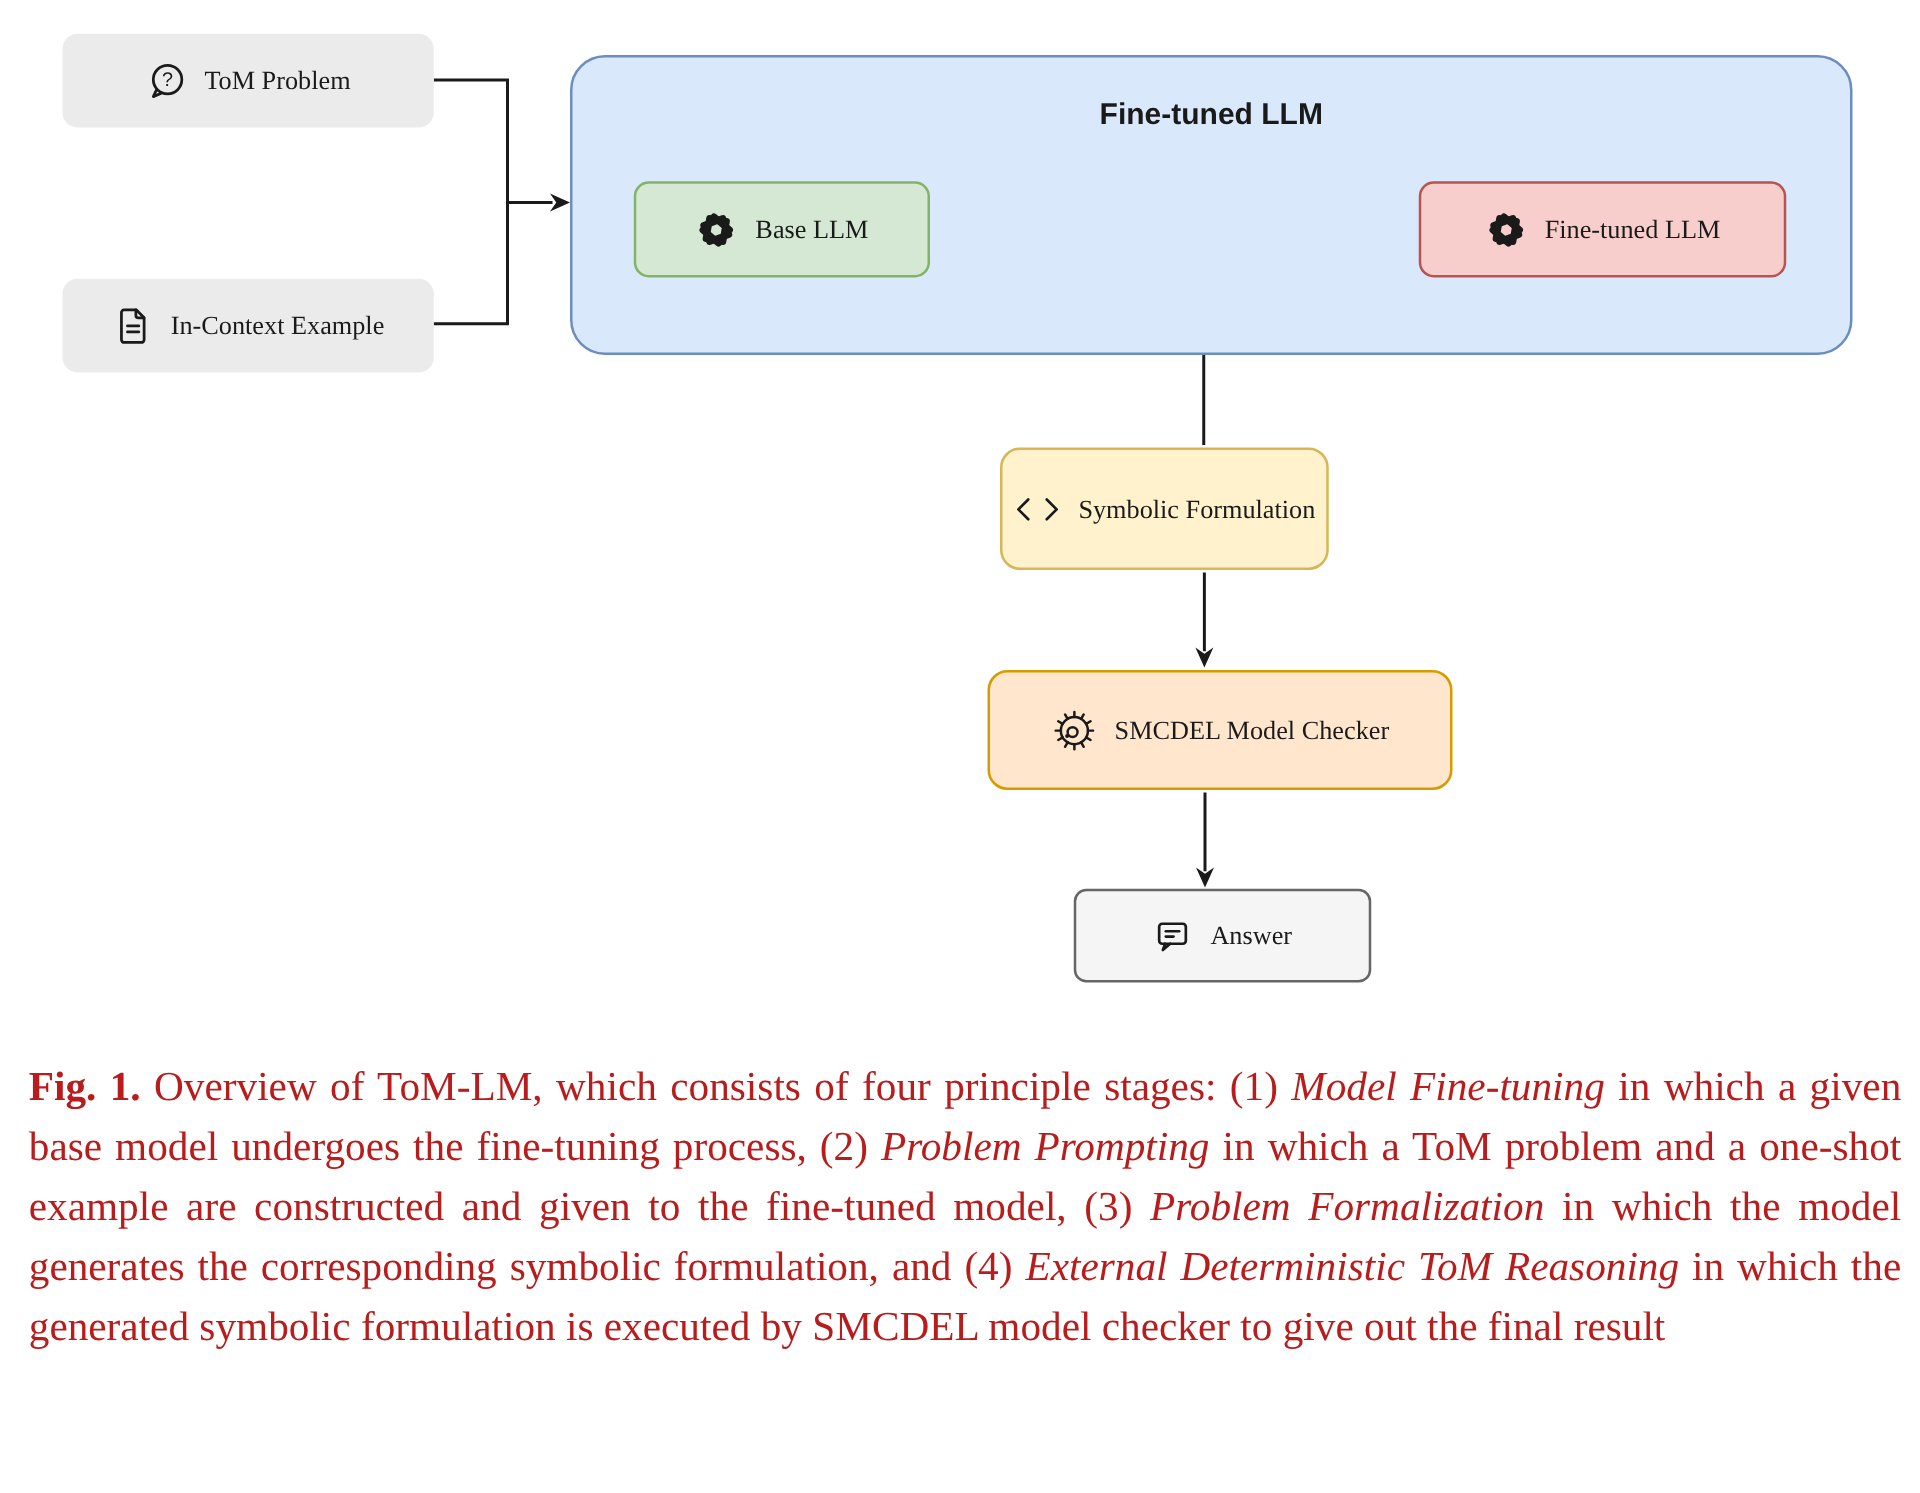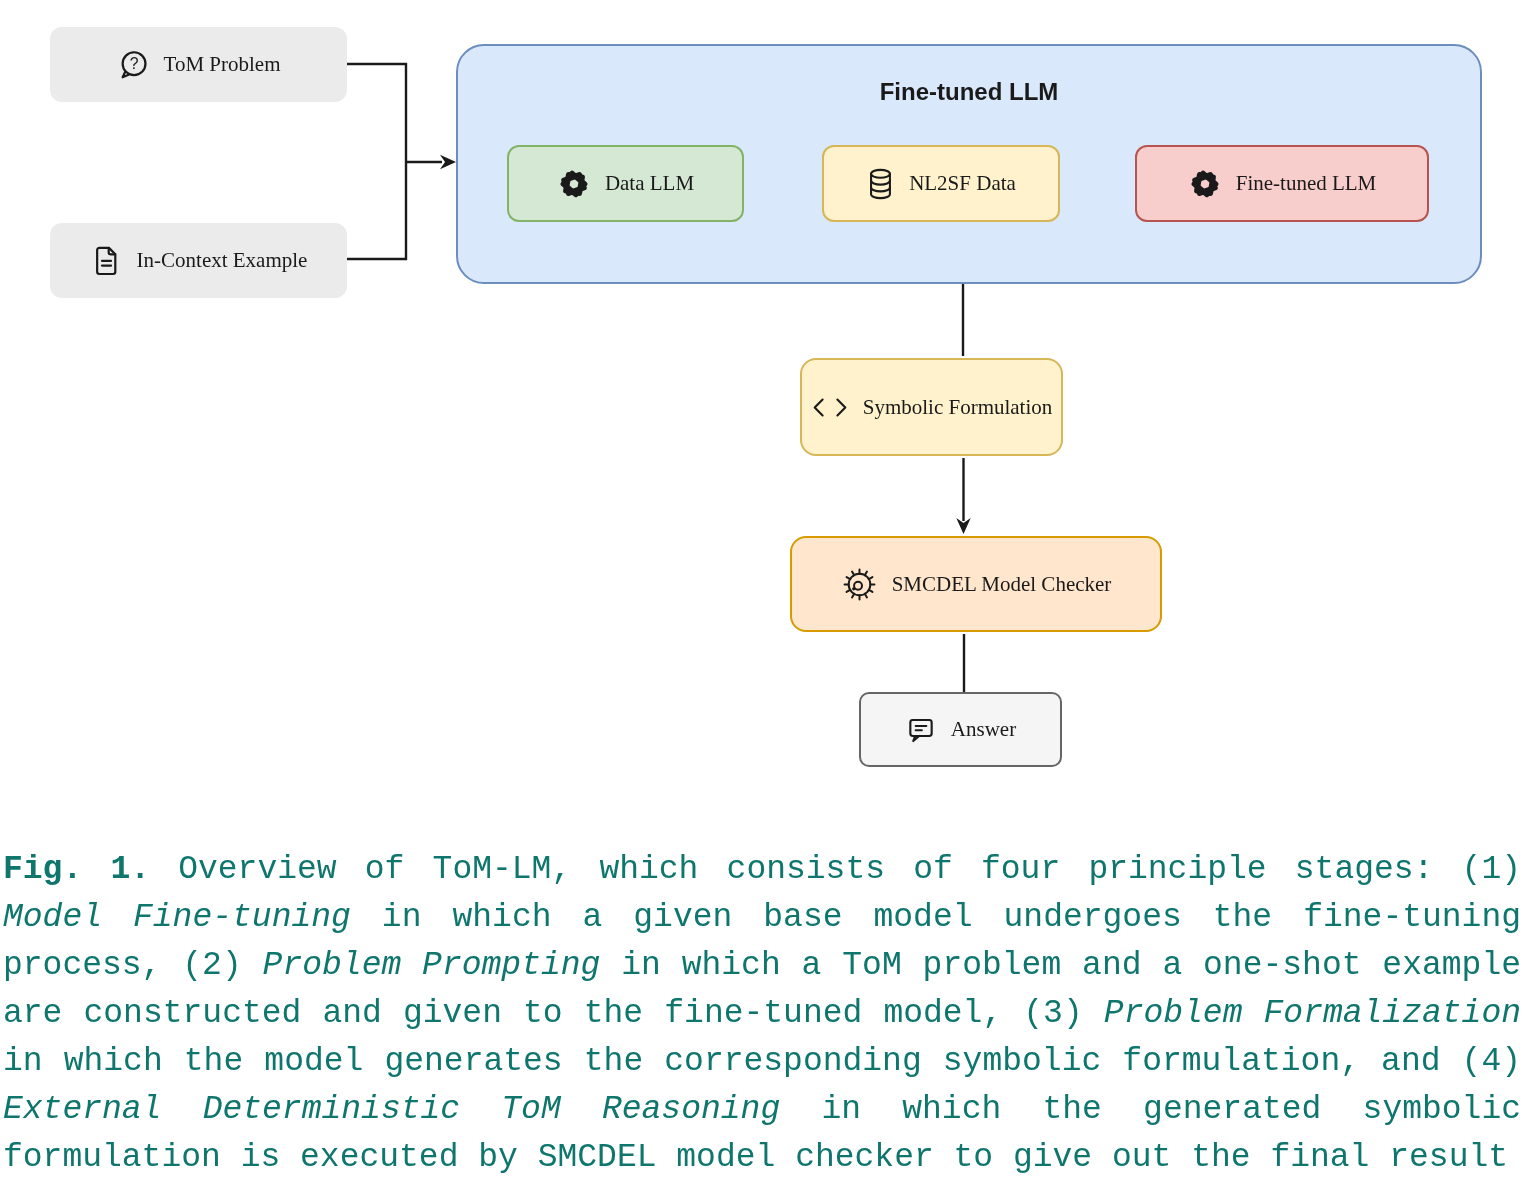--- a/index.html
+++ b/index.html
@@ -20,32 +20,32 @@
   .container-blue{position:absolute;left:456px;top:44px;width:1026px;height:240px;box-sizing:border-box;
                   background:var(--container-fill,#dae8fc);border:2px solid var(--container-stroke,#6c8ebf);border-radius:28px;}
   .container-title{position:absolute;left:0;top:32px;width:100%;text-align:center;font-size:24px;font-weight:bold;}
 
   .node-base     {left:49px;top:99px;width:237px;height:77px;background:var(--green-fill,#d5e8d4);border:2px solid var(--green-stroke,#82b366);border-radius:12px;}
   .node-nl2sf    {left:364px;top:99px;width:238px;height:77px;background:var(--yellow-fill,#fff2cc);border:2px solid var(--yellow-stroke,#d6b656);border-radius:12px;}
   .node-ftllm    {left:677px;top:99px;width:294px;height:77px;background:var(--red-fill,#f8cecc);border:2px solid var(--red-stroke,#b85450);border-radius:12px;}
 
   .node-symbolic {left:800px;top:358px;width:263px;height:98px;background:var(--yellow-fill,#fff2cc);border:2px solid var(--yellow-stroke,#d6b656);border-radius:16px;}
   .node-smcdel   {left:778px;top:536px;width:372px;height:96px;background:var(--orange-fill,#ffe6cc);border:2px solid var(--orange-stroke,#d79b00);border-radius:16px;margin-left:12px;}
-  .node-answer   {left:859px;top:692px;width:203px;height:75px;background:var(--answer-fill,#f5f5f5);border:2px solid var(--answer-stroke,#666666);border-radius:10px;text-align:right;}
+  .node-answer   {left:859px;top:711px;width:238px;height:75px;background:var(--answer-fill,#f5f5f5);border:2px solid var(--answer-stroke,#666666);border-radius:10px;text-align:right;}
 
   
   .icon{flex:0 0 auto;display:block;}
   .ic-stroke{stroke:var(--line-color,#1a1a1a);fill:none;stroke-linecap:round;stroke-linejoin:round;}
   .ic-fill{fill:var(--line-color,#1a1a1a);stroke:none;}
   .qmark{font-family:"Liberation Sans",sans-serif;font-size:11.5px;fill:var(--line-color,#1a1a1a);}
 
   
-  .caption{box-sizing:border-box;width:1536px;padding:34px 15px 0 3px;
-           font-family:Liberation Mono, monospace;font-size:33px;line-height:48px;
-           text-align:justify;text-align-last:left;color:#0f766e;}
+  .caption{box-sizing:border-box;width:1536px;padding:34px 15px 0 23px;
+           font-family:Liberation Serif, serif;font-size:33px;line-height:48px;
+           text-align:justify;text-align-last:left;color:#b91c1c;}
   .seg-bold{font-weight:bold;}
   .seg-italic{font-style:italic;}
 </style>
 </head>
 <body>
 
 <div class="canvas">
 
   <svg class="connectors" viewBox="0 0 1536 812">
 
@@ -93,32 +93,23 @@
       <svg class="icon" width="34" height="34" viewBox="0 0 24 24">
         <g class="ic-stroke" stroke-width="3.9">
           <line x1="19.5" y1="12" x2="10.70" y2="4.61"></line>
           <line x1="15.75" y1="5.51" x2="4.95" y2="9.43"></line>
           <line x1="8.25" y1="5.51" x2="6.26" y2="16.82"></line>
           <line x1="4.5" y1="12" x2="13.30" y2="19.39"></line>
           <line x1="8.25" y1="18.49" x2="19.05" y2="14.57"></line>
           <line x1="15.75" y1="18.49" x2="17.75" y2="7.18"></line>
         </g>
       </svg>
-      <span class="node-label">Data LLM</span>
+      <span class="node-label">Base LLM</span>
     </div>
 
-    <div class="node node-nl2sf">
-      <svg class="icon" width="29" height="34" viewBox="0 0 24 28">
-        <ellipse class="ic-stroke" cx="12" cy="5.6" rx="7.8" ry="3.3" stroke-width="1.7"></ellipse>
-        <path class="ic-stroke" d="M4.2 5.6 V22.4 a7.8 3.3 0 0 0 15.6 0 V5.6" stroke-width="1.7"></path>
-        <path class="ic-stroke" d="M4.2 11.2 a7.8 3.3 0 0 0 15.6 0" stroke-width="1.7"></path>
-        <path class="ic-stroke" d="M4.2 16.8 a7.8 3.3 0 0 0 15.6 0" stroke-width="1.7"></path>
-      </svg>
-      <span class="node-label">NL2SF Data</span>
-    </div>
 
     <div class="node node-ftllm">
       <svg class="icon" width="34" height="34" viewBox="0 0 24 24">
         <g class="ic-stroke" stroke-width="3.9">
           <line x1="19.5" y1="12" x2="10.70" y2="4.61"></line>
           <line x1="15.75" y1="5.51" x2="4.95" y2="9.43"></line>
           <line x1="8.25" y1="5.51" x2="6.26" y2="16.82"></line>
           <line x1="4.5" y1="12" x2="13.30" y2="19.39"></line>
           <line x1="8.25" y1="18.49" x2="19.05" y2="14.57"></line>
           <line x1="15.75" y1="18.49" x2="17.75" y2="7.18"></line>

